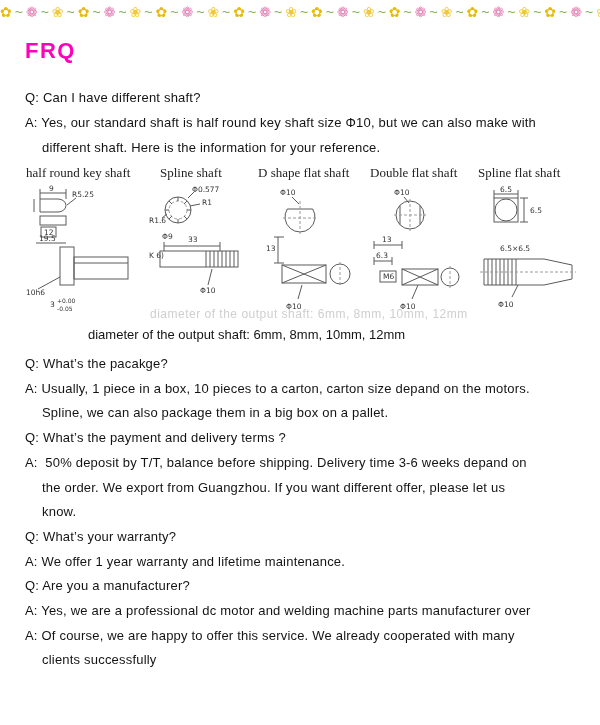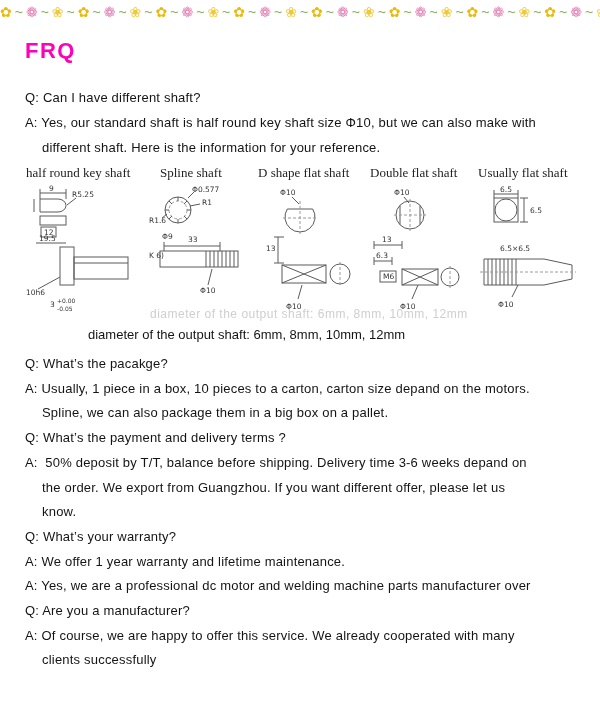--- a/index.html
+++ b/index.html
@@ -46,21 +46,21 @@
   <div class="qa" id="qa-top">
       <div class="qa-line">Q: Can I have different shaft?</div>
       <div class="qa-line">A: Yes, our standard shaft is half round key shaft size Φ10, but we can also make with</div>
       <div class="qa-line indent">different shaft. Here is the information for your reference.</div>
     </div>
 
   <span class="shaft-hdr" style="left:26px">half round key shaft</span>
   <span class="shaft-hdr" style="left:160px">Spline shaft</span>
   <span class="shaft-hdr" style="left:258px">D shape flat shaft</span>
   <span class="shaft-hdr" style="left:370px">Double flat shaft</span>
-  <span class="shaft-hdr" style="left:478px">Usually flat shaft</span>
+  <span class="shaft-hdr" style="left:478px">Spline flat shaft</span>
 
   <svg class="diag" style="left:24px" width="118" height="135">
     <g class="ln">
       <line x1="16" y1="8" x2="42" y2="8"></line>
       <line x1="16" y1="4" x2="16" y2="14"></line>
       <line x1="42" y1="4" x2="42" y2="14"></line>
       <path d="M16,14 h18 a8,6.5 0 0 1 0,13 h-18 z"></path>
       <line x1="43" y1="20" x2="52" y2="13"></line>
       <line x1="10" y1="14" x2="10" y2="27"></line>
       <rect x="16" y="31" width="26" height="9"></rect>
@@ -209,19 +209,19 @@
   <div class="qa" id="qa-bottom">
       <div class="qa-line">Q: What’s the pacakge?</div>
       <div class="qa-line">A: Usually, 1 piece in a box, 10 pieces to a carton, carton size depand on the motors.</div>
       <div class="qa-line indent">Spline, we can also package them in a big box on a pallet.</div>
       <div class="qa-line">Q: What’s the payment and delivery terms ?</div>
       <div class="qa-line">A:  50% deposit by T/T, balance before shipping. Delivery time 3-6 weeks depand on</div>
       <div class="qa-line indent">the order. We export from Guangzhou. If you want different offer, please let us</div>
       <div class="qa-line indent">know.</div>
       <div class="qa-line">Q: What’s your warranty?</div>
       <div class="qa-line">A: We offer 1 year warranty and lifetime maintenance.</div>
+      <div class="qa-line">Q: Are you a manufacturer?</div>
       <div class="qa-line">A: Yes, we are a professional dc motor and welding machine parts manufacturer over</div>
-      <div class="qa-line">Q: Are you a manufacturer?</div>
       <div class="qa-line">A: Of course, we are happy to offer this service. We already cooperated with many</div>
       <div class="qa-line indent">clients successfully</div>
     </div>
 
 </div>
 
 </body></html>

